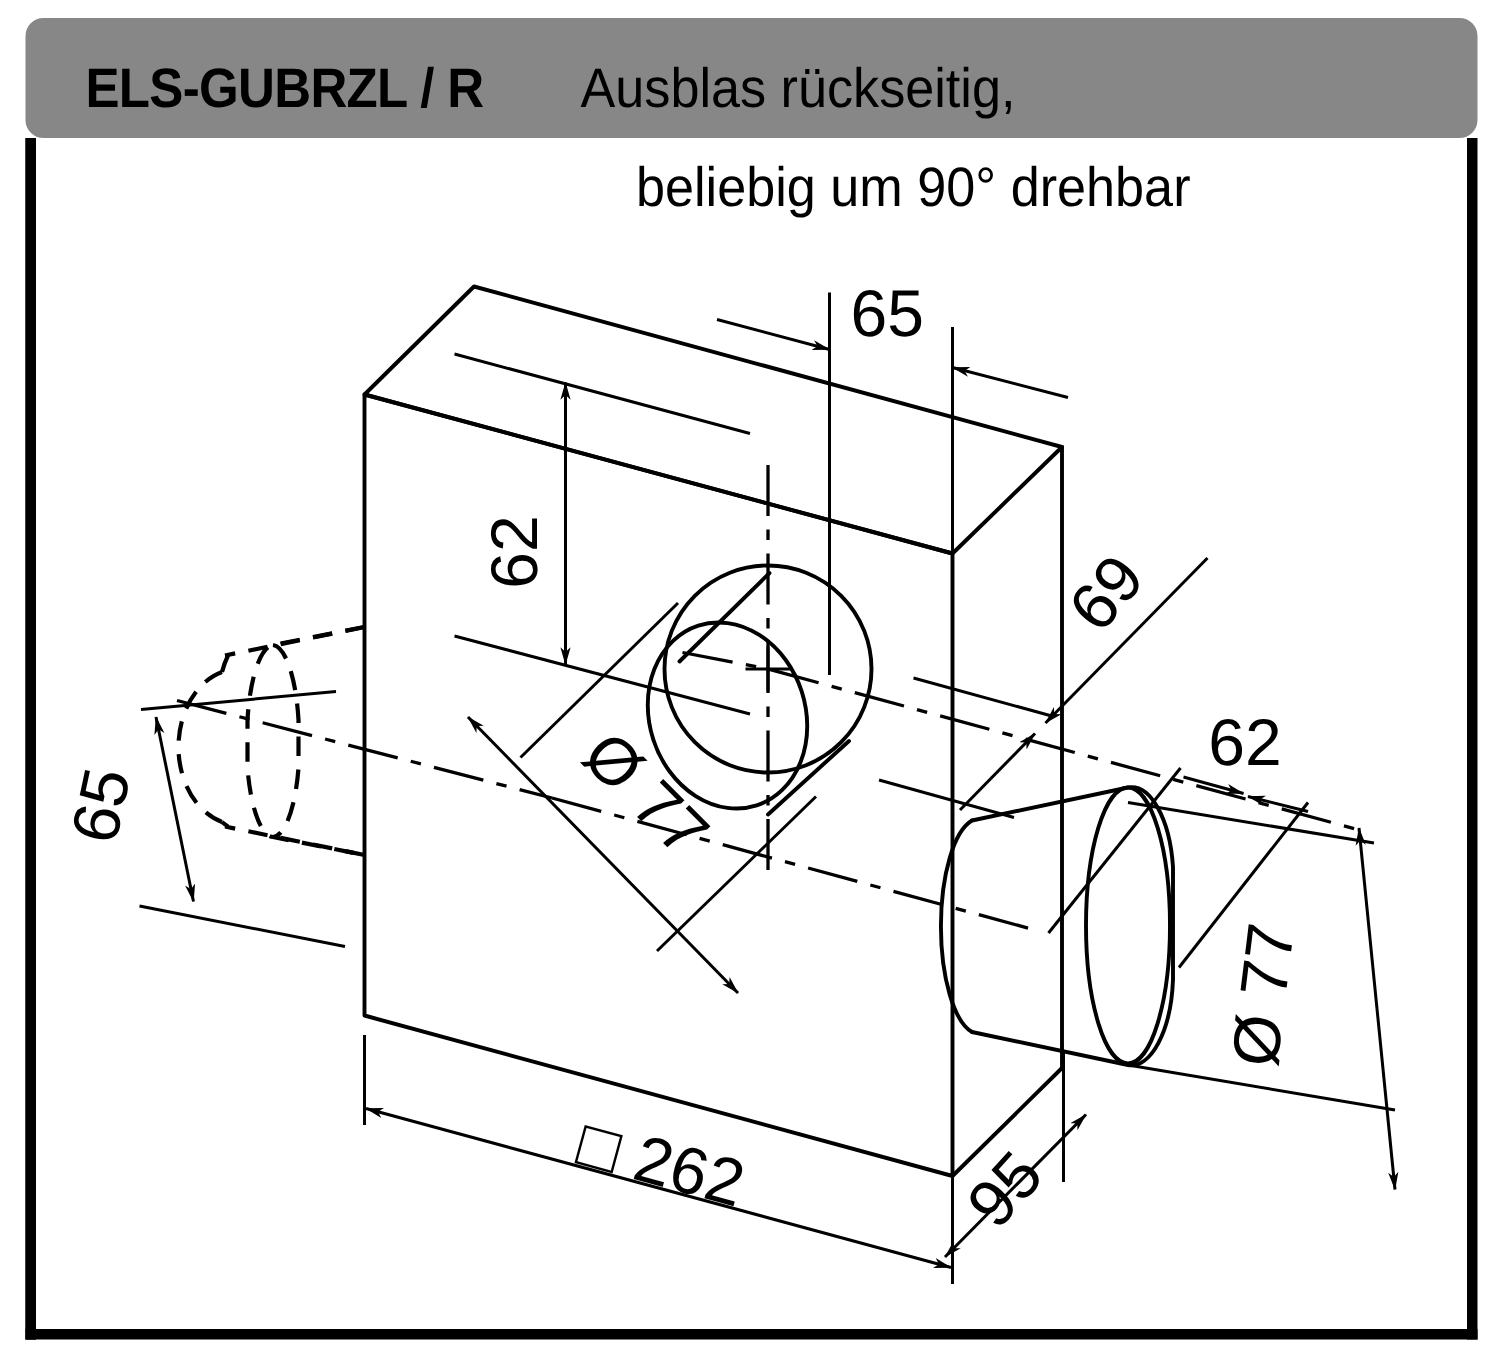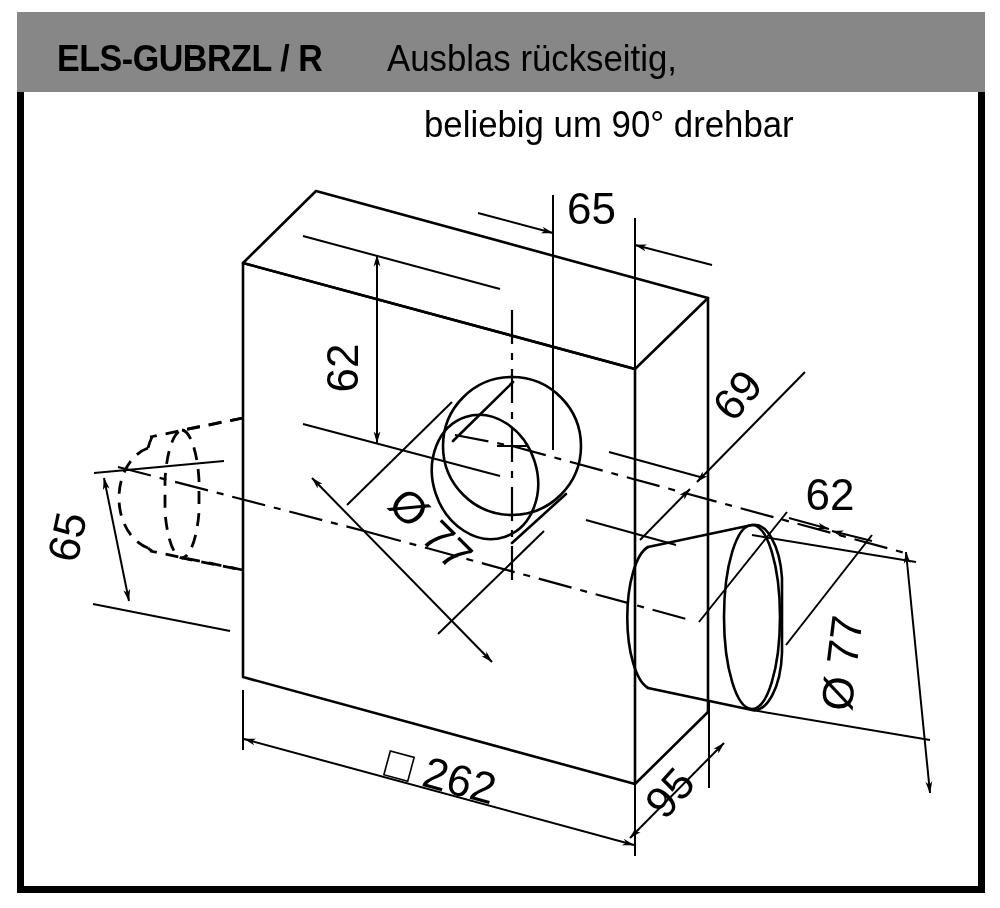--- a/index.html
+++ b/index.html
@@ -21,20 +21,21 @@
   }
   
   #header-band {
     position: absolute;
     left: 17px;
     top: 12px;
     width: 968px;
     height: 80px;
     background: #878787;
     box-sizing: border-box;
+    border-radius: 12px;
   }
   #header-text-row {
     position: absolute;
     left: 40px;
     top: 26px;
     display: flex;
     align-items: baseline;
     white-space: nowrap;
   }
   #model-code {

